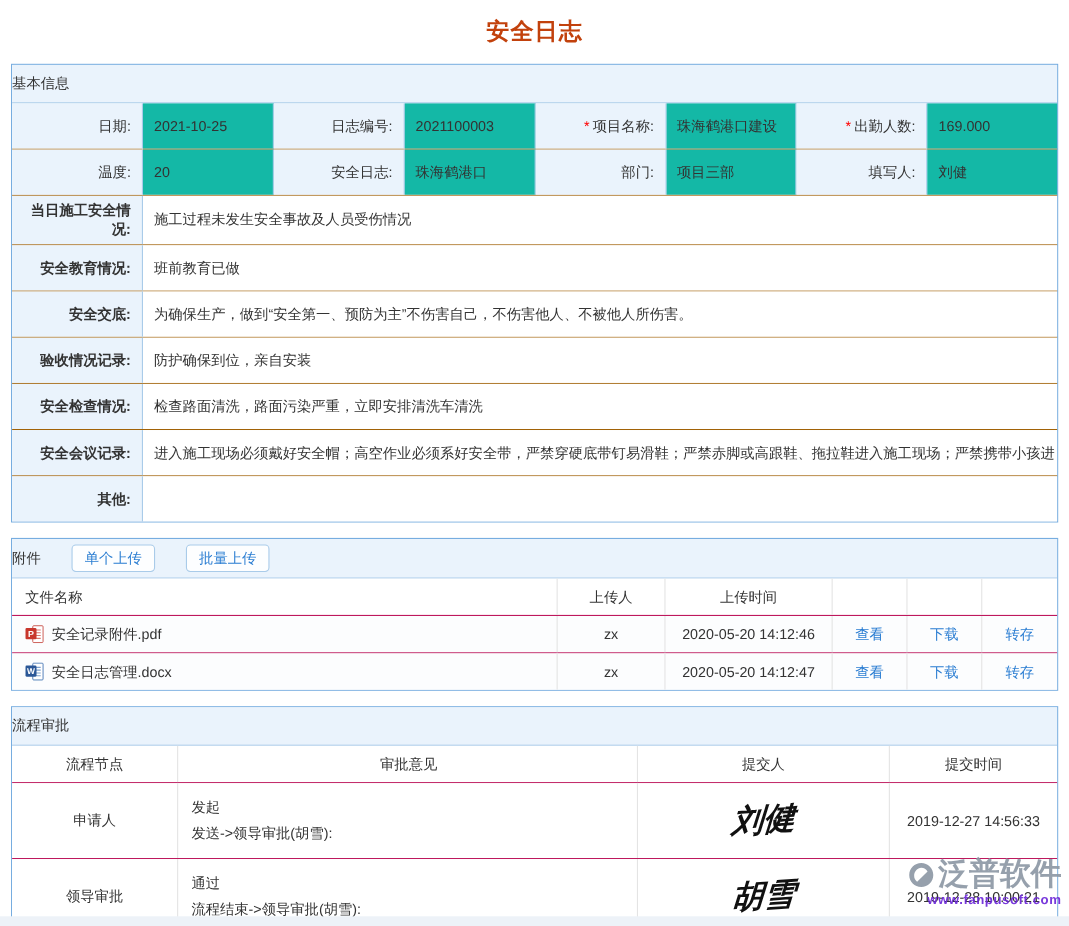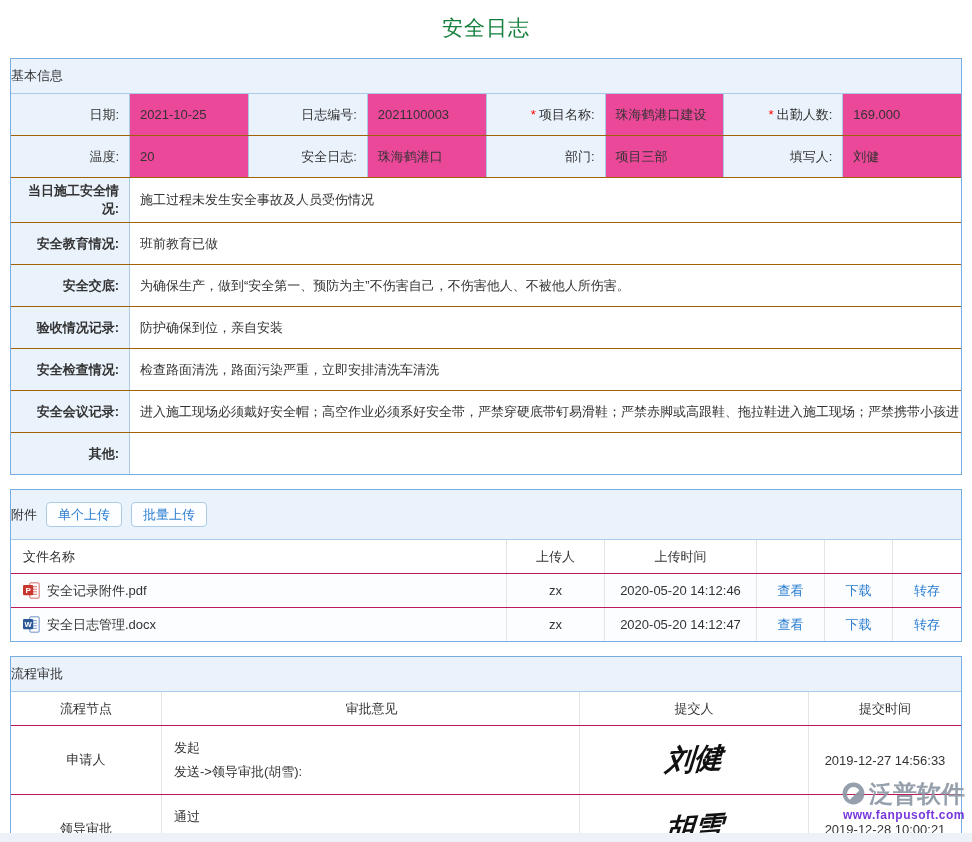--- a/index.html
+++ b/index.html
@@ -10,22 +10,22 @@
     color: #333;
     position: relative;
     height: 842px;
     overflow: hidden;
   }
   .page { padding: 10px; }
 
   .page-title {
     text-align: center;
     font-size: 21px;
-    font-weight: normal;
-    color: #15803d;
+    font-weight: bold;
+    color: #c2410c;
     margin: 4px 0 16px 0;
     letter-spacing: 1px;
   }
 
   
   .panel {
     border: 1px solid #77ade0;
     background: #fff;
     margin-bottom: 14px;
   }
@@ -52,26 +52,26 @@
   }
   .cell:last-child { border-right: none; }
   .label-cell {
     background: #eaf3fc;
     justify-content: flex-end;
     text-align: right;
     flex: 0 0 119px;
     font-weight: bold;
   }
   .pair-label { flex: 0 0 119px; background: #eaf3fc; justify-content: flex-end; }
-  .pair-value { flex: 1 1 0; background: #ec4899; }
+  .pair-value { flex: 1 1 0; background: #14b8a6; }
   .required-mark { color: #f00; margin-right: 3px; font-size: 13px; }
   .long-value { flex: 1 1 0; background: #fff; white-space: nowrap; overflow: hidden; }
 
   
-  .attach-header { gap: 9px; height: 50px; }
+  .attach-header { gap: 28px; height: 36px; }
   .btn {
     display: inline-block;
     border: 1px solid #a9cbe9;
     background: #fdfeff;
     color: #2a7dd2;
     border-radius: 4px;
     padding: 4px 11px;
     font-size: 13px;
     cursor: pointer;
     line-height: 1.2;
@@ -119,21 +119,21 @@
     text-align: right;
     opacity: 0.92;
     z-index: 5;
     pointer-events: none;
   }
   .wm-brand {
     display: flex;
     align-items: center;
     justify-content: flex-end;
     gap: 3px;
-    font-size: 24px;
+    font-size: 28px;
     font-weight: bold;
     color: #8e99a6;
     line-height: 1;
   }
   .wm-url {
     color: #6d28d9;
     font-size: 12px;
     font-weight: bold;
     margin-top: 2px;
     letter-spacing: 0.5px;

